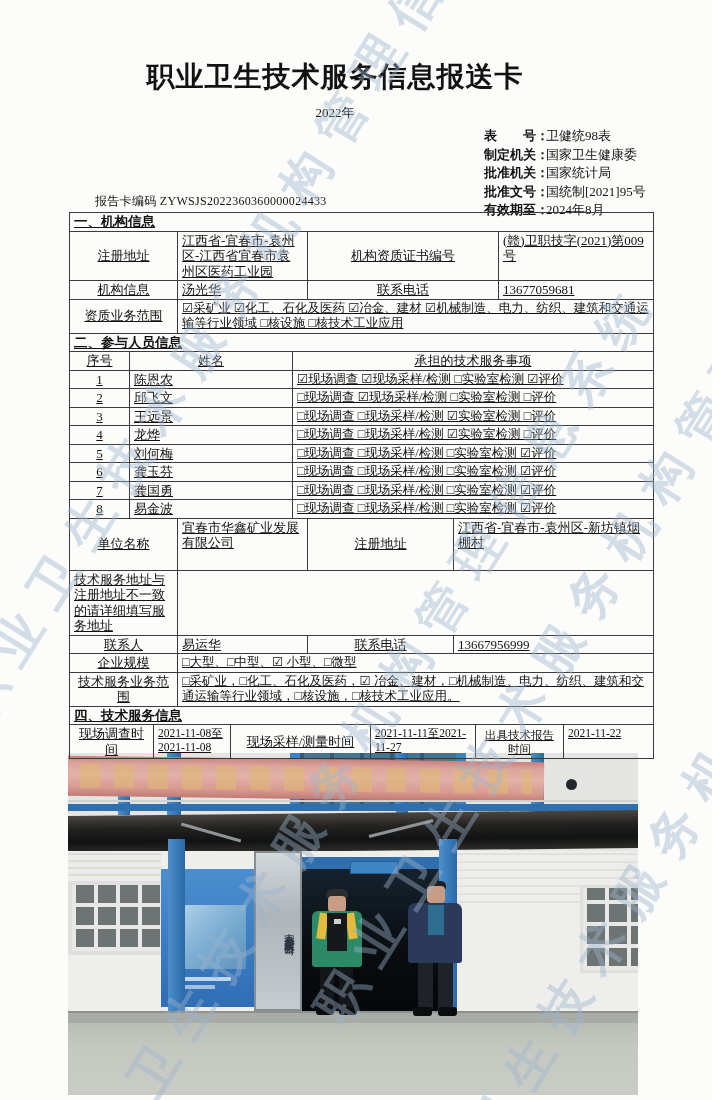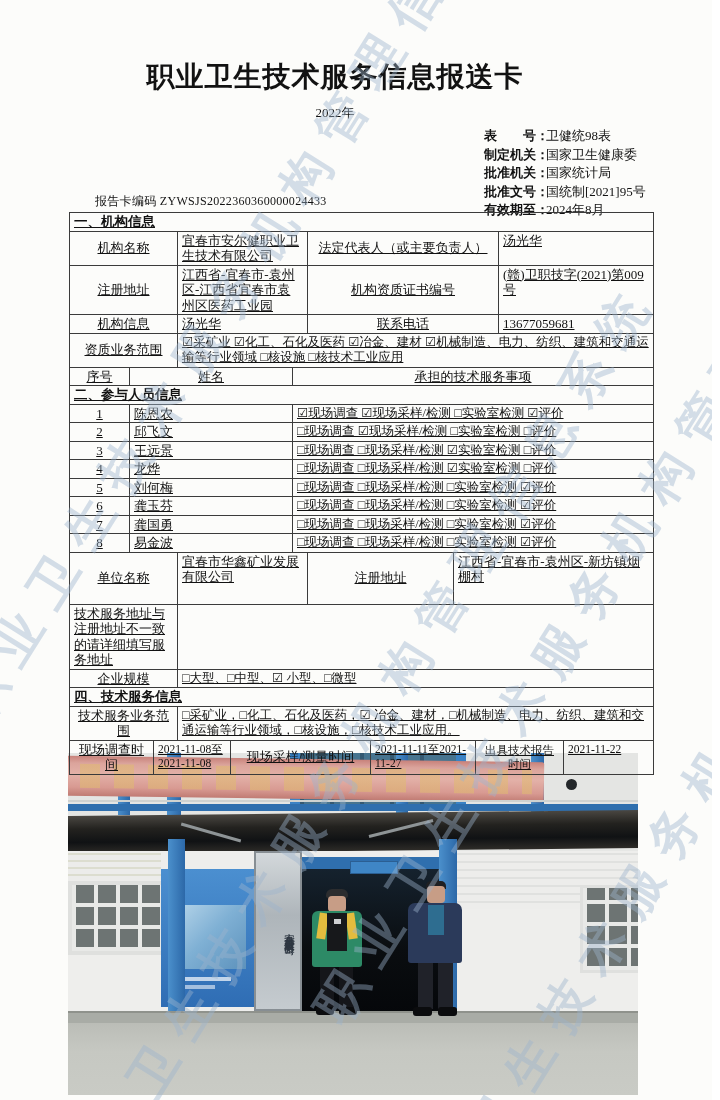--- a/index.html
+++ b/index.html
@@ -155,26 +155,20 @@
       <colgroup>
           <col style="width:108px">
           <col style="width:130px">
           <col style="width:191px">
           <col style="width:155px">
         </colgroup>
       <tbody>
           <tr style="height:18px">
             <td class="sec" colspan="4">一、机构信息</td>
           </tr>
-      <tr style="height:33px">
-        <td class="lab">机构名称</td>
-        <td class="val">宜春市安尔健职业卫生技术有限公司</td>
-        <td class="lab">法定代表人（或主要负责人）</td>
-        <td class="val">汤光华</td>
-      </tr>
       <tr style="height:47px">
         <td class="lab">注册地址</td>
         <td class="val">江西省-宜春市-袁州区-江西省宜春市袁州区医药工业园</td>
         <td class="lab">机构资质证书编号</td>
         <td class="val">(赣)卫职技字(2021)第009号</td>
       </tr>
       <tr style="height:17px">
         <td class="lab">机构信息</td>
         <td class="val mid">汤光华</td>
         <td class="lab">联系电话</td>
@@ -187,28 +181,28 @@
     </tbody>
       </table>
 
     <table>
       <colgroup>
           <col style="width:60px">
           <col style="width:163px">
           <col style="width:361px">
         </colgroup>
       <tbody>
-          <tr style="height:16px">
+          <tr style="height:17px">
+            <td class="sec" colspan="3">二、参与人员信息</td>
+          </tr>
+      <tr style="height:16px">
         <td class="lab">序号</td>
         <td class="lab">姓名</td>
         <td class="lab">承担的技术服务事项</td>
       </tr>
-      <tr style="height:17px">
-            <td class="sec" colspan="3">二、参与人员信息</td>
-          </tr>
       <tr style="height:16px">
             <td class="num">1</td>
             <td class="val mid">陈恩农</td>
             <td class="val mid svc">☑现场调查 ☑现场采样/检测 □实验室检测 ☑评价</td>
           </tr>
       <tr style="height:16px">
             <td class="num">2</td>
             <td class="val mid">邱飞文</td>
             <td class="val mid svc">□现场调查 ☑现场采样/检测 □实验室检测 □评价</td>
           </tr>
@@ -257,39 +251,45 @@
         <td class="lab">单位名称</td>
         <td class="val">宜春市华鑫矿业发展有限公司</td>
         <td class="lab">注册地址</td>
         <td class="val">江西省-宜春市-袁州区-新坊镇烟棚村</td>
       </tr>
       <tr style="height:47px">
         <td class="val mid">技术服务地址与注册地址不一致的请详细填写服务地址</td>
         <td class="val" colspan="3"></td>
       </tr>
       <tr style="height:17px">
+        <td class="lab">联系人</td>
+        <td class="val mid">易运华</td>
+        <td class="lab">联系电话</td>
+        <td class="val mid">13667956999</td>
+      </tr>
+      <tr style="height:17px">
         <td class="lab">企业规模</td>
         <td class="val mid svc" colspan="3">□大型、□中型、☑ 小型、□微型</td>
       </tr>
     </tbody>
       </table>
 
     <table>
       <colgroup>
           <col style="width:108px">
           <col style="width:476px">
         </colgroup>
       <tbody>
-          <tr style="height:17px">
-            <td class="sec" colspan="2">四、技术服务信息</td>
-          </tr>
-      <tr style="height:31px">
+          <tr style="height:31px">
         <td class="lab">技术服务业务范围</td>
         <td class="val mid svc">□采矿业，□化工、石化及医药，☑ 冶金、建材，□机械制造、电力、纺织、建筑和交通运输等行业领域，□核设施，□核技术工业应用。</td>
       </tr>
+      <tr style="height:17px">
+            <td class="sec" colspan="2">四、技术服务信息</td>
+          </tr>
     </tbody>
       </table>
 
     <table>
       <colgroup>
           <col style="width:84px">
           <col style="width:77px">
           <col style="width:140px">
           <col style="width:105px">
           <col style="width:88px">

